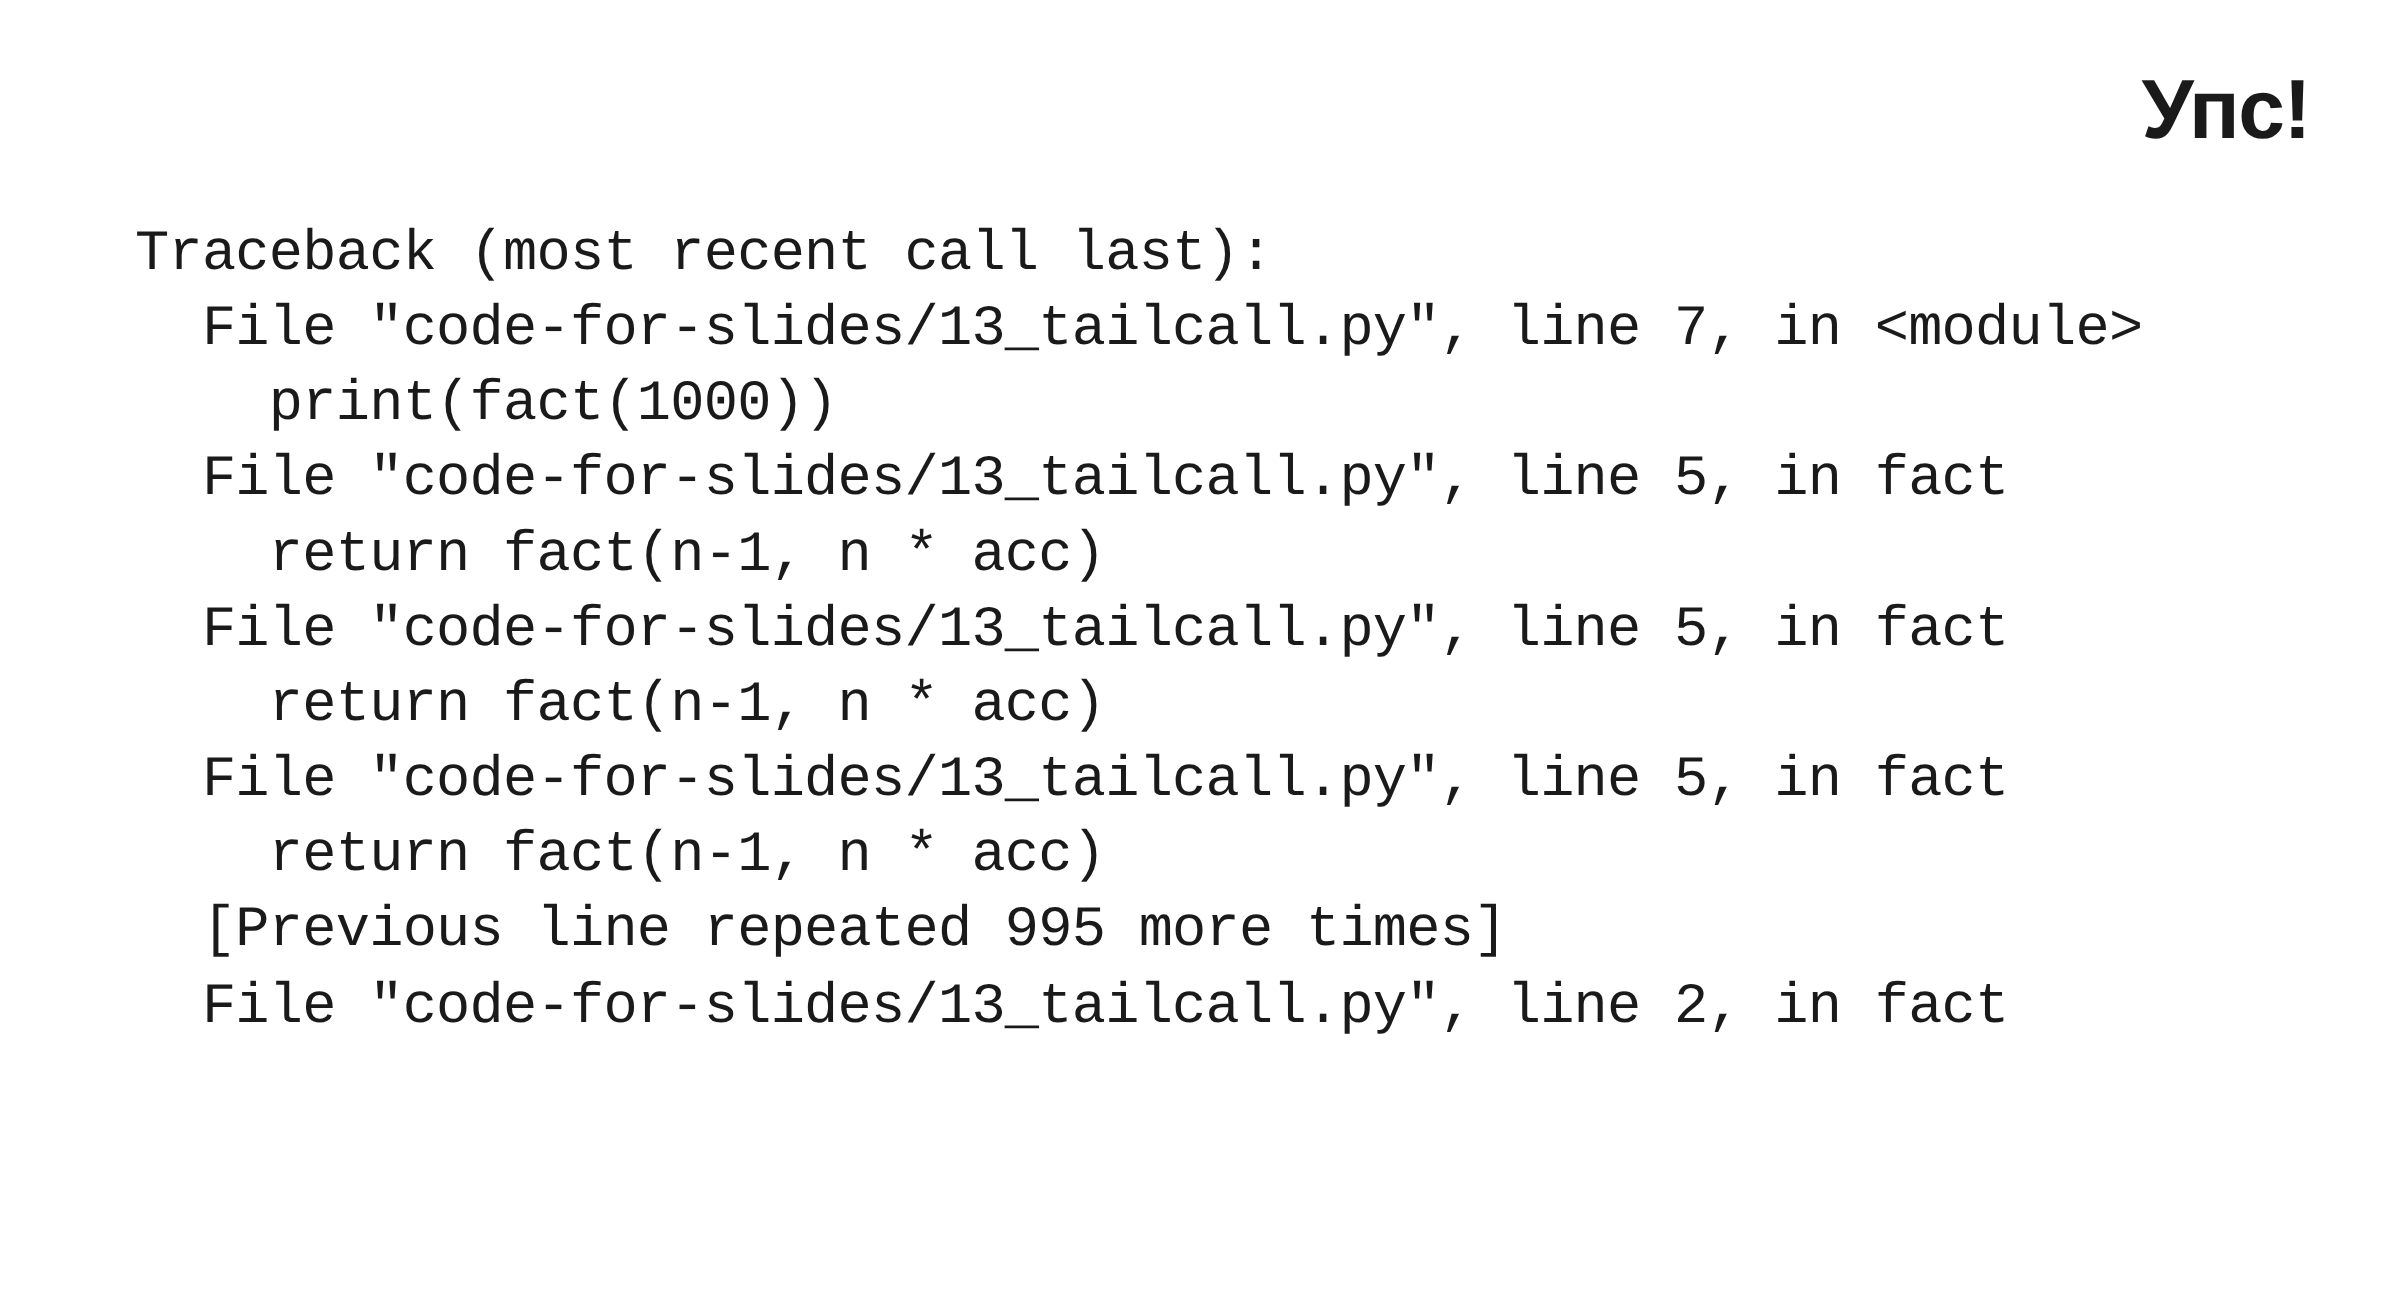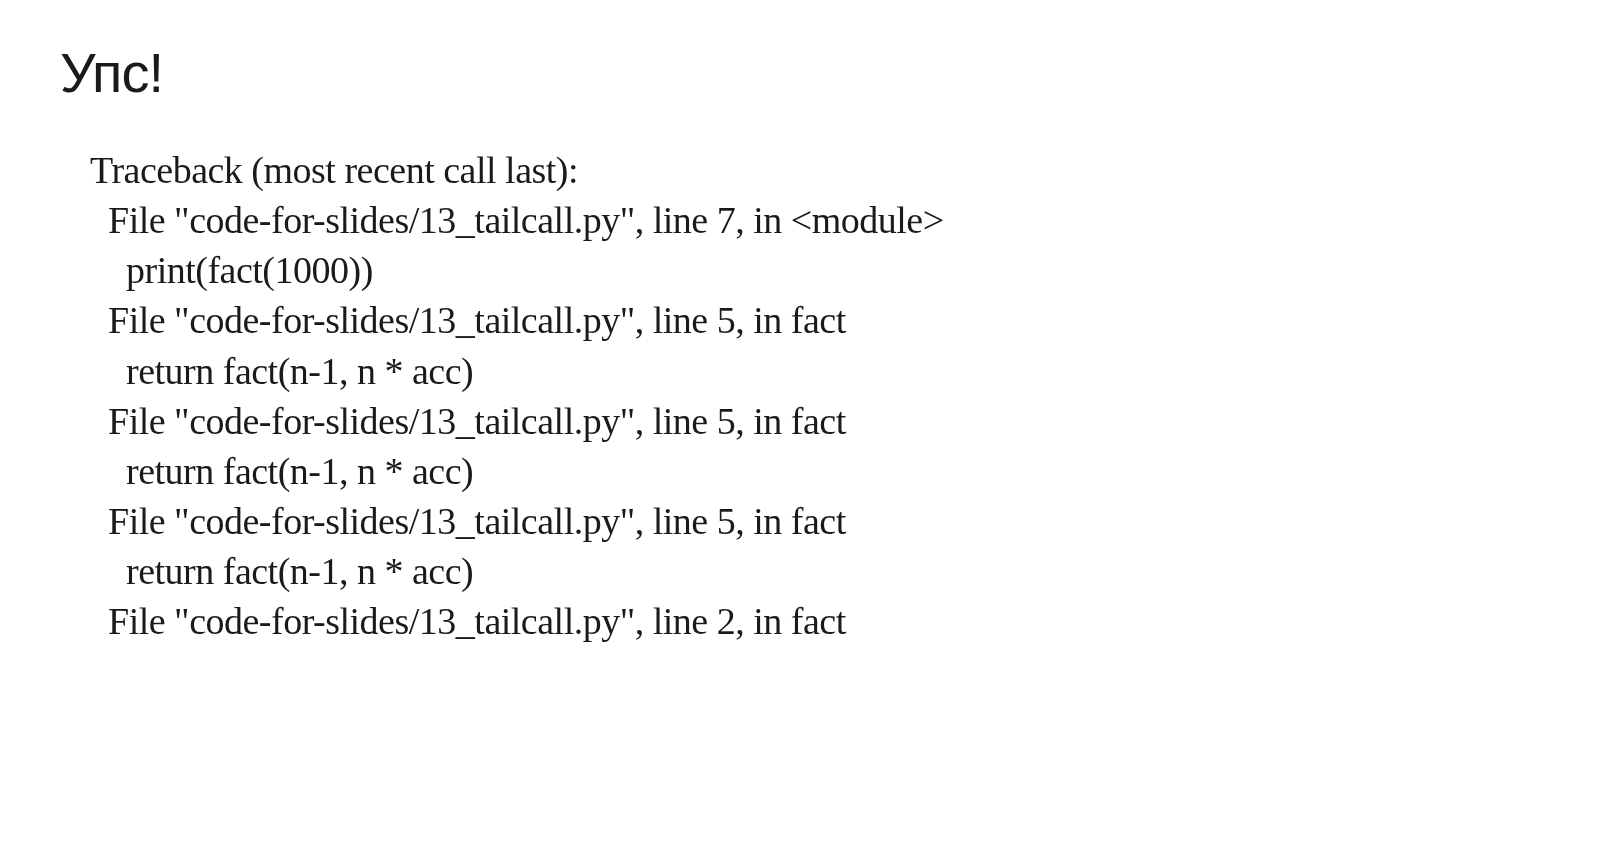--- a/index.html
+++ b/index.html
@@ -14,32 +14,32 @@
       font-family: "Segoe UI", "Helvetica Neue", Arial, sans-serif;
       overflow: hidden;
     }
     .slide {
       width: 100%;
       height: 100%;
       padding: 40px 60px;
     }
     .title {
       font-size: 56px;
-      font-weight: 400;
-      text-align: left;
+      font-weight: 700;
+      text-align: right;
       color: #1a1a1a;
       margin-bottom: 40px;
       letter-spacing: -1px;
     }
     .traceback-container {
       padding-left: 30px;
       padding-right: 30px;
     }
     .traceback-line {
-      font-family: Liberation Serif, serif;
+      font-family: Liberation Mono, monospace;
       font-size: 38px;
       line-height: 1.32;
       color: #1a1a1a;
       white-space: pre;
       letter-spacing: -0.5px;
     }
     .error-line {
       background-color: #f4a6a0;
       display: inline-block;
       padding: 2px 6px 2px 0;
@@ -61,17 +61,18 @@
 
     <div class="traceback-line">  File "code-for-slides/13_tailcall.py", line 5, in fact</div>
     <div class="traceback-line">    return fact(n-1, n * acc)</div>
 
     <div class="traceback-line">  File "code-for-slides/13_tailcall.py", line 5, in fact</div>
     <div class="traceback-line">    return fact(n-1, n * acc)</div>
 
     <div class="traceback-line">  File "code-for-slides/13_tailcall.py", line 5, in fact</div>
     <div class="traceback-line">    return fact(n-1, n * acc)</div>
 
+    <div class="traceback-line">  [Previous line repeated 995 more times]</div>
 
     <div class="traceback-line">  File "code-for-slides/13_tailcall.py", line 2, in fact</div>
 
   </div>
 </div>
 
 </body></html>

